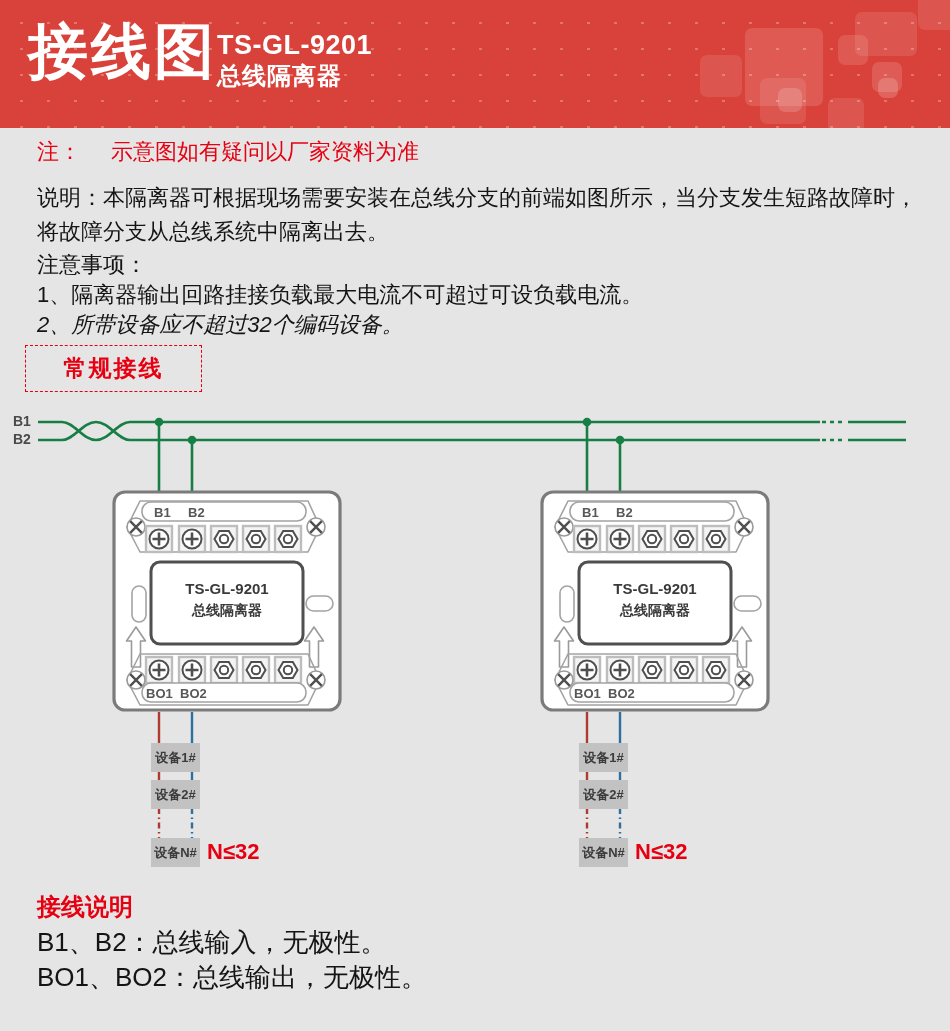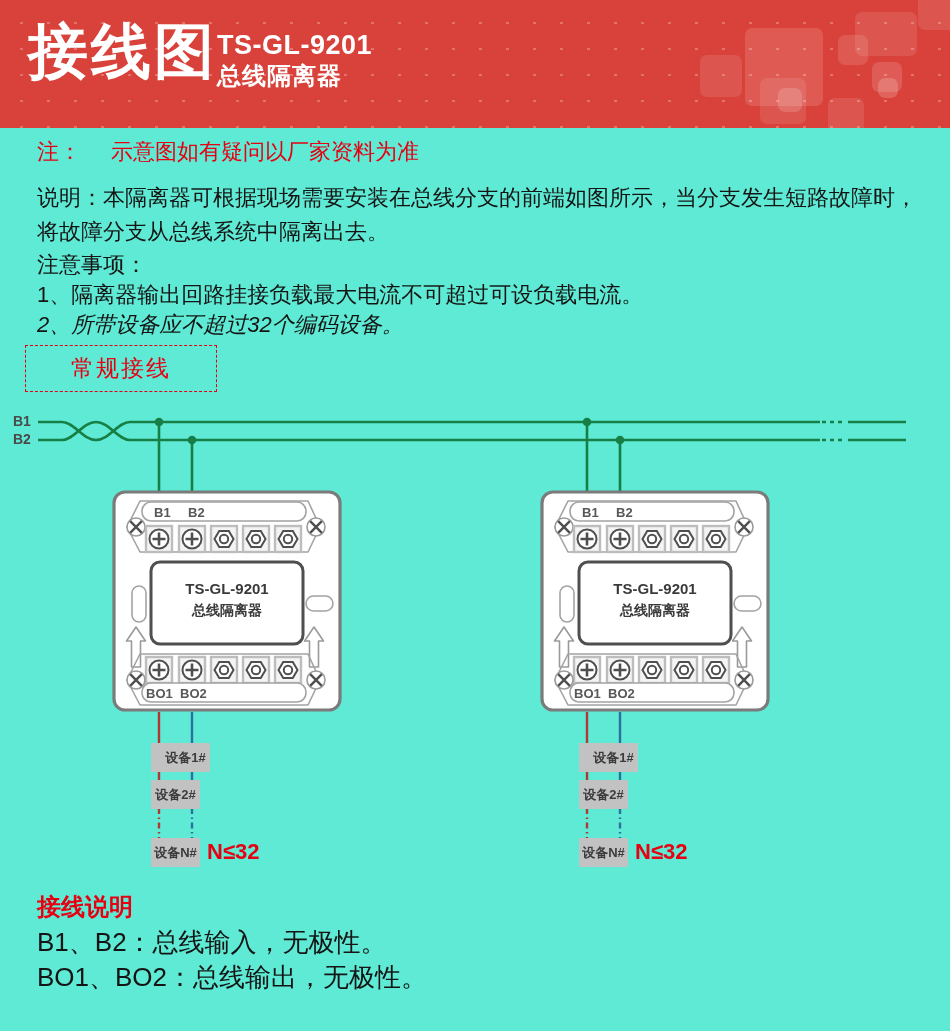--- a/index.html
+++ b/index.html
@@ -1,17 +1,17 @@
 <!DOCTYPE html>
 <html><head>
 <meta charset="utf-8">
 <style>
   html,body{margin:0;padding:0;background:#fff;}
   body{font-family:"Liberation Sans","DejaVu Sans",sans-serif;}
-  .page{position:relative;width:950px;height:1031px;background:#5eead4;overflow:hidden;}
+  .page{position:relative;width:950px;height:1031px;background:#e5e5e5;overflow:hidden;}
 
   
   .banner{position:absolute;left:0;top:0;width:950px;height:128px;background:#d9423a;overflow:hidden;}
   .banner::after{content:"";position:absolute;inset:0;
     background-image:radial-gradient(circle,rgba(255,255,255,.26) 1.3px,transparent 1.5px);
     background-size:27px 26px;background-position:8px 10px;pointer-events:none;}
   .deco span{position:absolute;border-radius:7px;background:#fff;display:block;}
   .banner-title{position:absolute;left:28px;top:20px;margin:0;color:#fff;font-size:60px;
     font-weight:900;letter-spacing:3px;line-height:1.05;z-index:2;}
   .banner-sub{position:absolute;left:217px;top:30px;color:#fff;z-index:2;line-height:1.12;}
@@ -19,40 +19,40 @@
   .banner-sub .prod{font-size:24px;font-weight:bold;margin-top:3px;letter-spacing:1px;}
 
   
   .note-line{position:absolute;left:37px;top:137px;font-size:22px;color:#e60012;}
   .note-line .lbl{margin-right:30px;}
   .desc{position:absolute;left:37px;top:181px;width:885px;font-size:22px;line-height:34px;color:#141414;margin:0;}
   .caution-title{position:absolute;left:37px;top:250px;font-size:22px;color:#141414;}
   .caution-1{position:absolute;left:37px;top:280px;font-size:22px;color:#141414;text-align:center;}
   .caution-2{position:absolute;left:37px;top:310px;font-size:22px;color:#141414;font-style:italic;}
 
-  .section-box{position:absolute;left:25px;top:345px;width:192px;height:47px;
-    border:1.5px dashed #e60012;box-sizing:border-box;color:#e60012;font-size:23px;font-weight:normal;
+  .section-box{position:absolute;left:25px;top:345px;width:177px;height:47px;
+    border:1.5px dashed #e60012;box-sizing:border-box;color:#e60012;font-size:23px;font-weight:bold;
     display:flex;align-items:center;justify-content:center;letter-spacing:2px;}
 
   
   .bus-label{position:absolute;left:13px;font-size:14px;font-weight:bold;color:#4a4a4a;}
   .bus-label.b1{top:413px;}
   .bus-label.b2{top:431px;}
   .wires{position:absolute;left:0;top:400px;}
   .device{position:absolute;top:490px;width:230px;height:222px;}
   .device.d1{left:112px;}
   .device.d2{left:540px;}
   .tlabel{font-size:13px;font-weight:bold;fill:#595757;}
   .mlabel{font-size:15px;font-weight:bold;fill:#3a3a3a;text-anchor:middle;}
   .mlabel2{font-size:14px;font-weight:bold;fill:#3a3a3a;text-anchor:middle;}
 
   .branch-box{position:absolute;width:49px;height:29px;background:#c2c2c2;color:#3c3c3c;
     font-size:13px;font-weight:bold;display:flex;align-items:center;justify-content:center;letter-spacing:0;}
   .col1{left:151px;} .col2{left:579px;}
-  .row1{top:743px;padding-left:10px;} .row2{top:780px;} .rown{top:838px;}
+  .row1{top:743px;} .row2{top:780px;} .rown{top:838px;}
   .n-limit{position:absolute;top:839px;font-size:22px;font-weight:700;color:#e60012;}
   .n-limit.col1{left:207px;} .n-limit.col2{left:635px;}
 
   
   .wiring-title{position:absolute;left:37px;top:891px;font-size:24px;font-weight:bold;color:#e60012;text-align:center;}
   .wiring-line1{position:absolute;left:37px;top:925px;font-size:26px;color:#141414;}
   .wiring-line2{position:absolute;left:37px;top:960px;font-size:26px;color:#141414;}
 </style>
 </head>
 <body>

